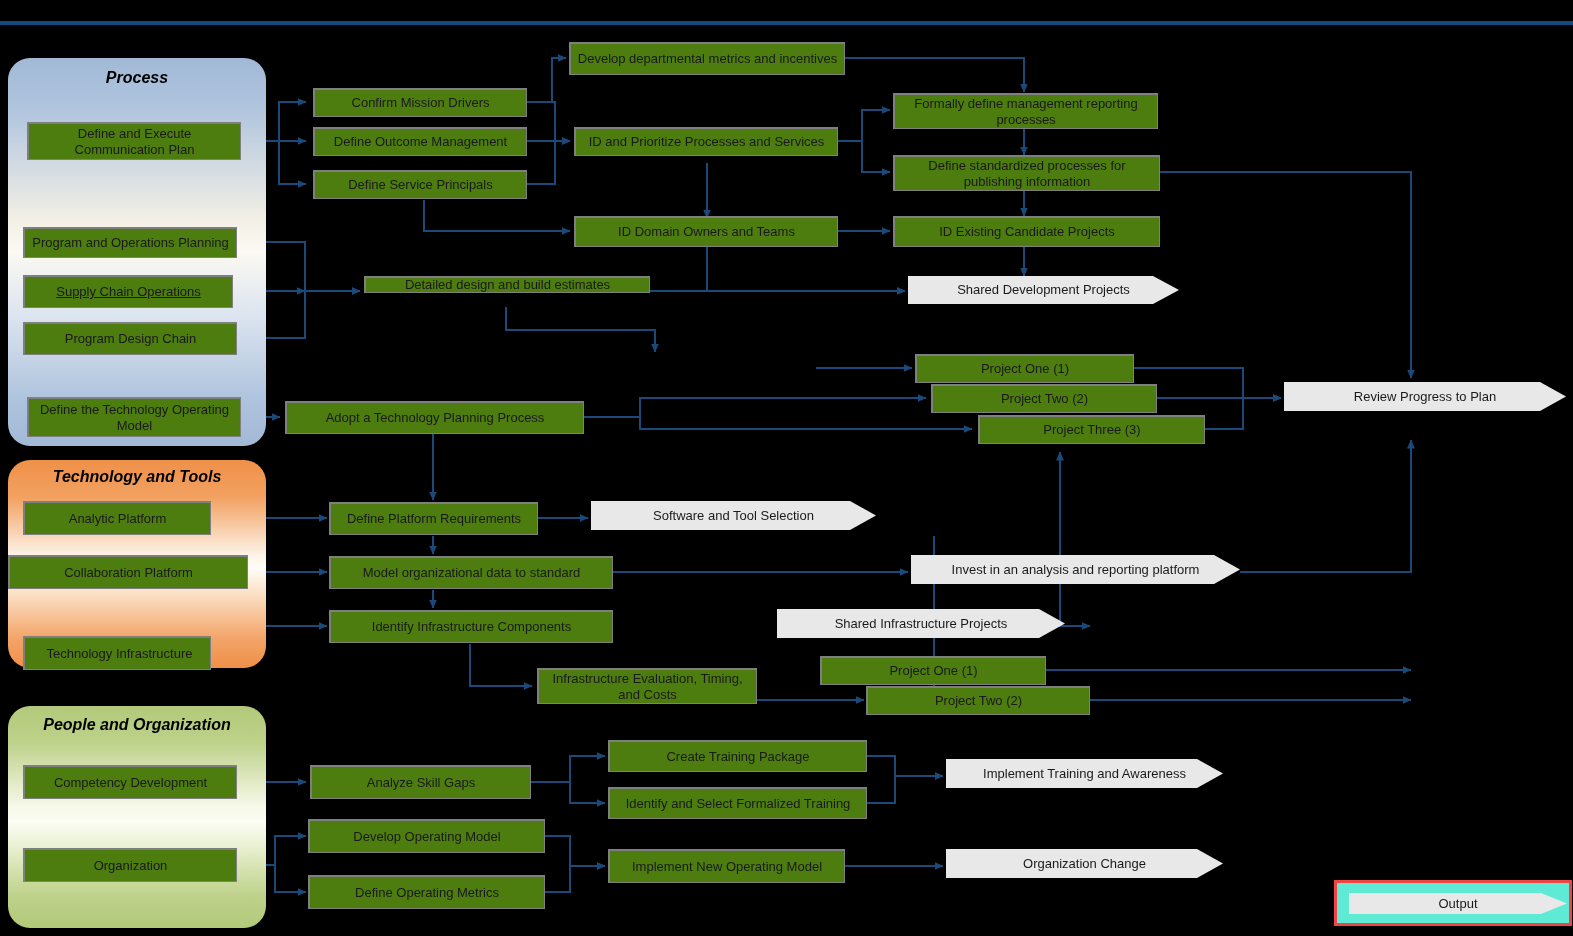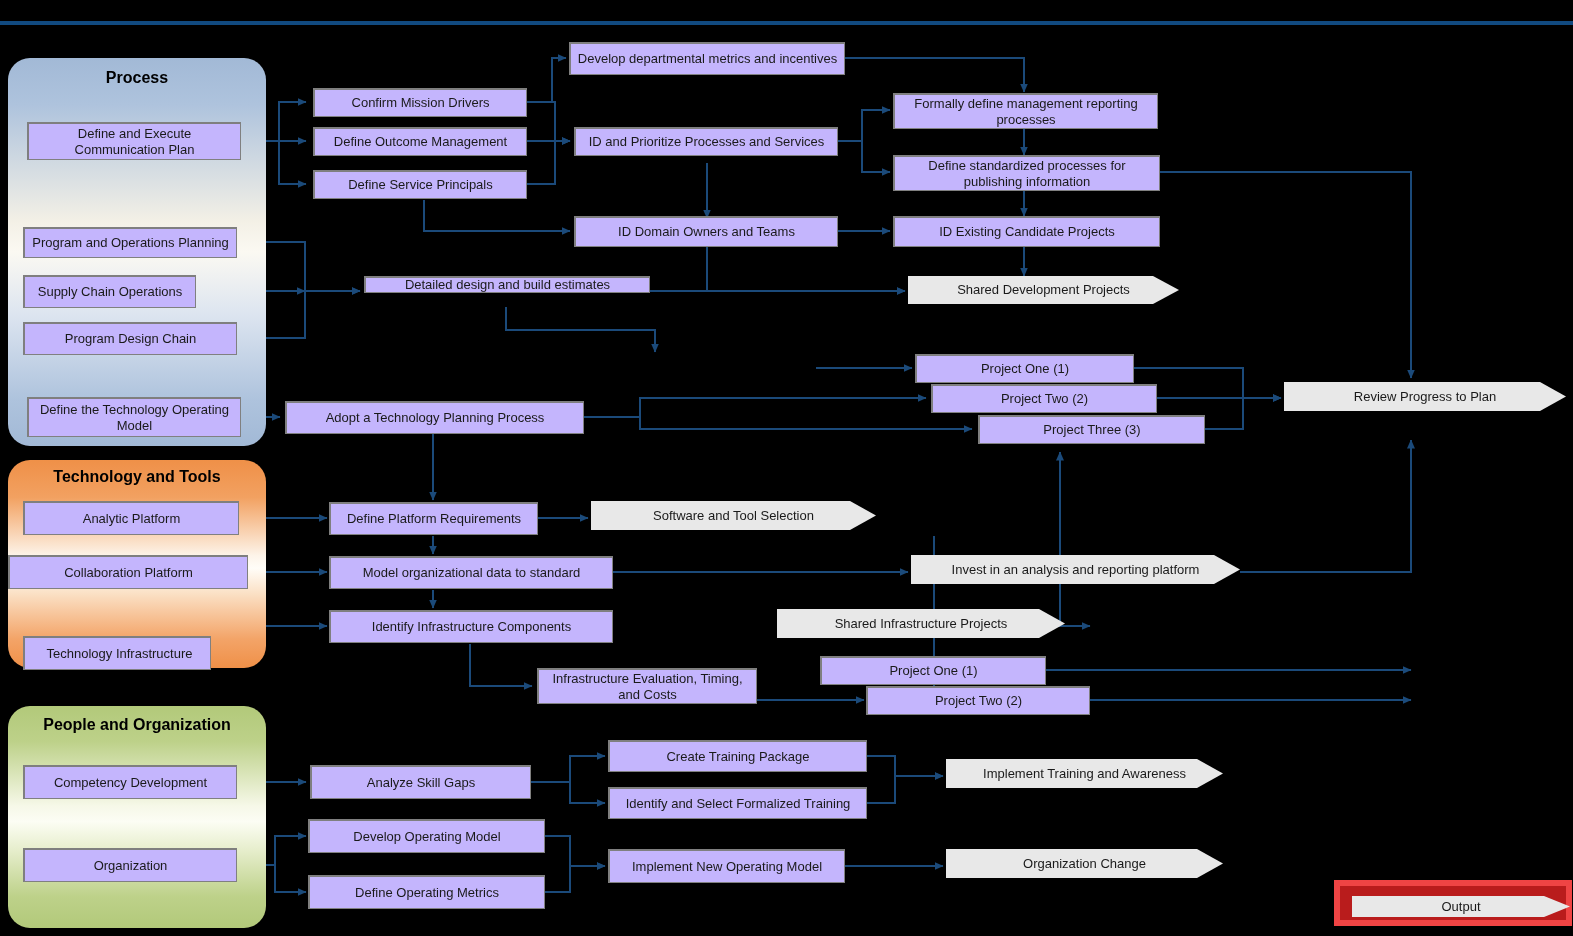--- a/index.html
+++ b/index.html
@@ -4,47 +4,47 @@
 <style>
   html,body{margin:0;padding:0;background:#000;}
   body{width:1573px;height:936px;overflow:hidden;font-family:"Liberation Sans",sans-serif;}
   #stage{position:relative;width:1573px;height:936px;background:#000;}
 
   
   .toprule{position:absolute;left:0;top:21px;width:1573px;height:4px;background:#114a80;}
 
   
   .panel{position:absolute;border-radius:22px;box-sizing:border-box;}
-  .panel .ptitle{position:absolute;left:0;right:0;text-align:center;font-weight:bold;
+  .panel .ptitle{position:absolute;left:0;right:0;text-align:center;font-weight:bold;font-style:italic;
                  font-size:16px;color:#000;}
 
   .panel-process{background:linear-gradient(to bottom,#a2b9d6 0%,#aec3dd 12%,#f3f0e6 42%,#fbf9f2 50%,#dde5f0 66%,#aec3dd 88%,#a2b9d6 100%);}
   .panel-tech{background:linear-gradient(to bottom,#ef9048 0%,#f2a161 18%,#fdf4e9 46%,#fffdf8 52%,#fbe1c6 64%,#f3a468 86%,#ef9048 100%);}
   .panel-people{background:linear-gradient(to bottom,#b2c97a 0%,#bdd189 16%,#f6f8e8 45%,#fcfdf4 52%,#e8efcf 64%,#bdd189 86%,#b2c97a 100%);}
 
   
-  .box{position:absolute;box-sizing:border-box;background:#c4b5fd;border:1px solid #808080;
+  .box{position:absolute;box-sizing:border-box;background:#4d7c0f;border:1px solid #808080;
        border-top:2px solid #7f7f7f;border-left:2px solid #7f7f7f;
        display:flex;align-items:center;justify-content:center;text-align:center;
        font-size:13px;color:#1a1a1a;line-height:1.22;padding:2px 5px;}
 
   
   .chev{position:absolute;box-sizing:border-box;}
   .chev .body{position:absolute;left:0;top:0;right:0;bottom:5px;background:#e8e8e8;
        -webkit-clip-path:polygon(0 0,calc(100% - 26px) 0,100% 50%,calc(100% - 26px) 100%,0 100%);
        clip-path:polygon(0 0,calc(100% - 26px) 0,100% 50%,calc(100% - 26px) 100%,0 100%);
        display:flex;align-items:center;justify-content:center;text-align:center;
        font-size:13px;color:#1a1a1a;line-height:1.2;}
   .chev .shadow{position:absolute;left:4px;top:5px;right:0;bottom:0;background:#3f73b8;
        -webkit-clip-path:polygon(0 0,calc(100% - 26px) 0,100% 50%,calc(100% - 26px) 100%,0 100%);
        clip-path:polygon(0 0,calc(100% - 26px) 0,100% 50%,calc(100% - 26px) 100%,0 100%);
        z-index:-1;}
 
   
-  .legend{position:absolute;border:6px solid #ef4444;background:#b91c1c;box-sizing:border-box;}
+  .legend{position:absolute;border:3px solid #ef4444;background:#5eead4;box-sizing:border-box;}
 
   svg.wires{position:absolute;left:0;top:0;width:1573px;height:936px;pointer-events:none;}
 </style>
 </head>
 <body>
 
 <div id="stage">
 
   <div class="toprule"></div>
 
@@ -159,25 +159,25 @@
   </div>
   <div class="panel panel-tech" style="left:8px;top:460px;width:258px;height:208px;">
     <div class="ptitle" style="top:8px;">Technology and Tools</div>
   </div>
   <div class="panel panel-people" style="left:8px;top:706px;width:258px;height:222px;">
     <div class="ptitle" style="top:10px;">People and Organization</div>
   </div>
 
   <div class="box" style="left:27px;top:122px;width:214px;height:38px;">Define and Execute Communication Plan</div>
   <div class="box" style="left:23px;top:227px;width:214px;height:31px;">Program and Operations Planning</div>
-  <div class="box" style="left:23px;top:275px;width:173px;height:33px;">Supply Chain Operations</div>
+  <div class="box" style="left:23px;top:275px;width:210px;height:33px;text-decoration:underline;">Supply Chain Operations</div>
   <div class="box" style="left:23px;top:322px;width:214px;height:33px;">Program Design Chain</div>
   <div class="box" style="left:27px;top:397px;width:214px;height:40px;">Define the Technology Operating Model</div>
 
-  <div class="box" style="left:23px;top:501px;width:216px;height:34px;">Analytic Platform</div>
+  <div class="box" style="left:23px;top:501px;width:188px;height:34px;">Analytic Platform</div>
   <div class="box" style="left:8px;top:555px;width:240px;height:34px;">Collaboration Platform</div>
   <div class="box" style="left:23px;top:636px;width:188px;height:34px;padding-left:9px;">Technology Infrastructure</div>
 
   <div class="box" style="left:23px;top:765px;width:214px;height:34px;">Competency Development</div>
   <div class="box" style="left:23px;top:848px;width:214px;height:34px;">Organization</div>
 
   <div class="box" style="left:569px;top:42px;width:276px;height:33px;">Develop departmental metrics and incentives</div>
   <div class="box" style="left:313px;top:88px;width:214px;height:29px;">Confirm Mission Drivers</div>
   <div class="box" style="left:313px;top:127px;width:214px;height:29px;">Define Outcome Management</div>
   <div class="box" style="left:313px;top:170px;width:214px;height:29px;">Define Service Principals</div>

